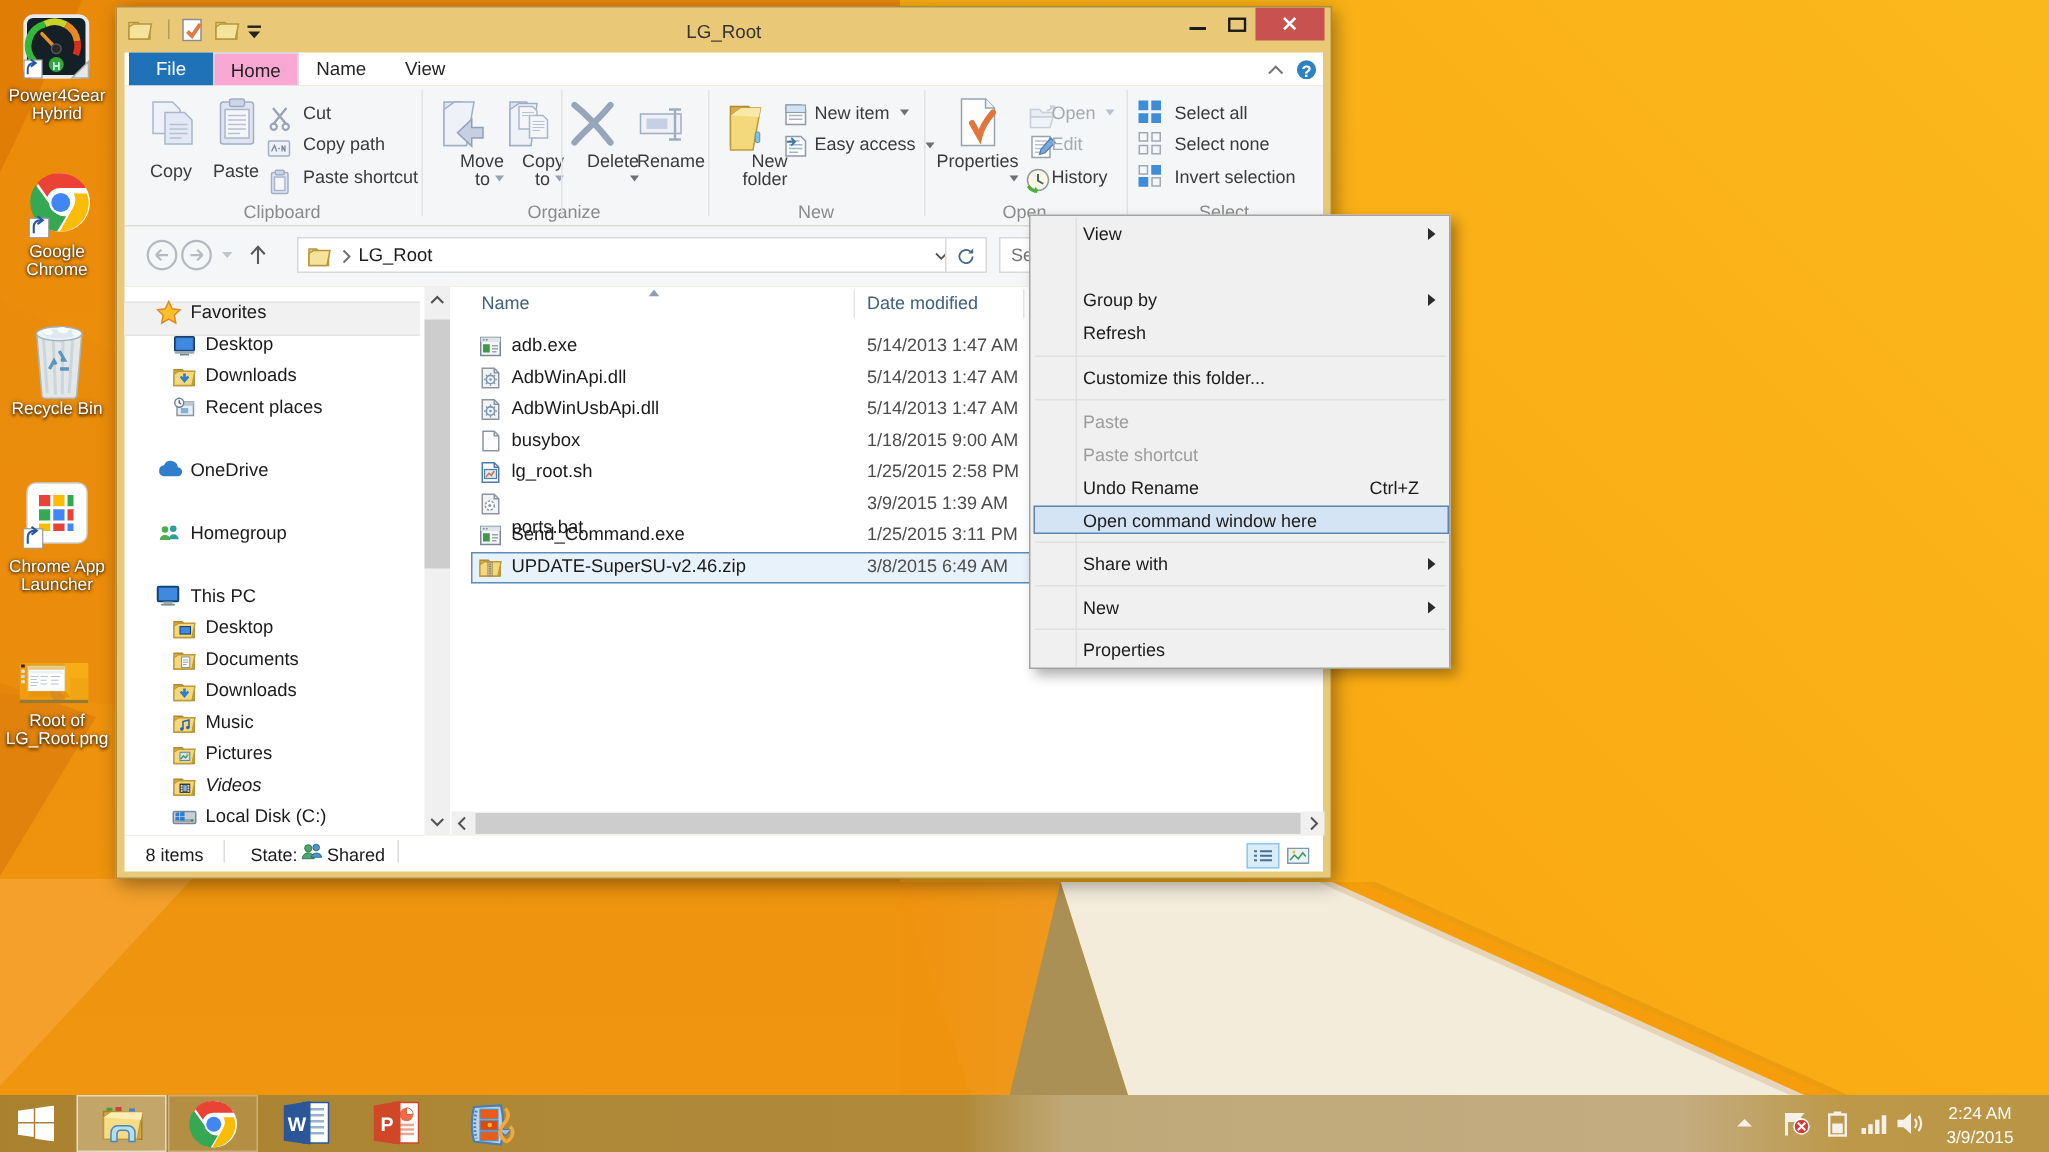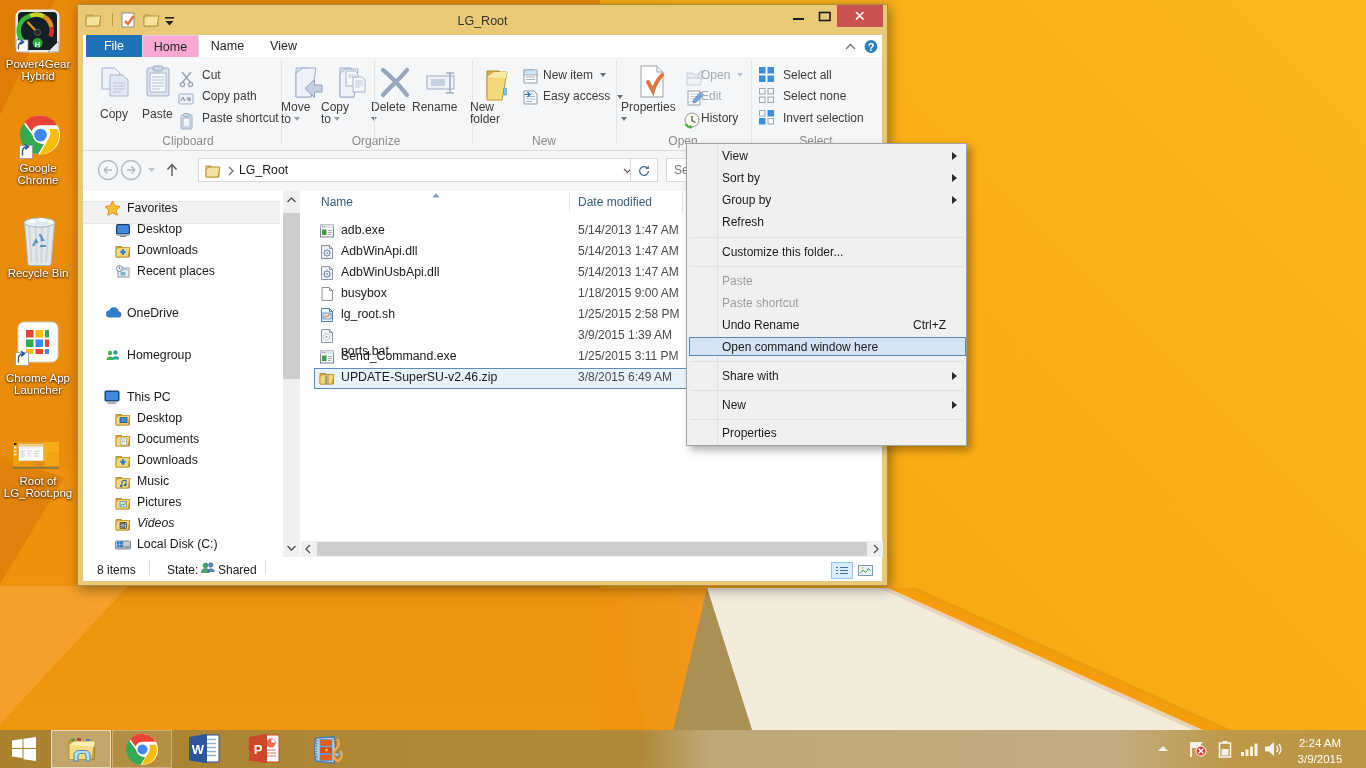--- a/index.html
+++ b/index.html
@@ -7,21 +7,21 @@
   svg{display:block;}
   #wall{position:absolute;left:0;top:0;}
   #win{position:absolute;left:77px;top:4px;width:811px;height:582px;background:#e9c878;border:1px solid #ad8d42;box-shadow:2px 3px 12px rgba(0,0,0,.4);box-sizing:border-box;}
   #title{position:absolute;left:0;top:9px;width:100%;text-align:center;font-size:12.5px;color:#333;}
   #tabrow{position:absolute;left:5px;top:30px;width:799px;height:22px;background:#fff;}
   .tab{position:absolute;top:0;height:22px;line-height:23px;text-align:center;font-size:12.5px;color:#252525;}
   #ribbon{position:absolute;left:5px;top:52px;width:799px;height:94px;background:#f5f6f7;border-bottom:1px solid #dadbdc;box-sizing:border-box;}
   .gsep{position:absolute;top:3px;height:84px;width:1px;background:#e2e3e4;}
   .glabel{position:absolute;top:77px;width:110px;text-align:center;color:#8b8b8b;font-size:12px;}
   .rtxt{position:absolute;color:#3b3b3b;font-size:12px;white-space:nowrap;}
-  .rtxt2{position:absolute;color:#3b3b3b;font-size:12px;text-align:left;line-height:11.5px;white-space:nowrap;}
+  .rtxt2{position:absolute;color:#3b3b3b;font-size:12px;text-align:right;line-height:11.5px;white-space:nowrap;}
   .gray{color:#a5abb2;}
   .dd{display:inline-block;width:0;height:0;border-left:3.5px solid transparent;border-right:3.5px solid transparent;border-top:4px solid #6d7176;vertical-align:middle;}
   #addrrow{position:absolute;left:5px;top:146px;width:799px;height:40px;background:#f5f6f7;}
   #addrbox{position:absolute;left:115px;top:7px;width:437px;height:24px;background:#fff;border:1px solid #d9d9d9;box-sizing:border-box;}
   #searchbox{position:absolute;left:583px;top:7px;width:220px;height:24px;background:#fff;border:1px solid #d9d9d9;box-sizing:border-box;color:#767676;line-height:22px;font-size:12px;}
   #main{position:absolute;left:5px;top:186px;width:799px;height:366px;background:#fff;}
   .navrow{position:absolute;white-space:nowrap;font-size:12.3px;line-height:21px;}
   .navico{position:absolute;}
   #favhl{position:absolute;left:0px;top:10px;width:197px;height:21px;background:#f1f1f1;border-top:1px solid #e5e5e5;border-bottom:1px solid #e5e5e5;}
   .hdr{position:absolute;color:#41607e;font-size:12px;}
@@ -542,24 +542,20 @@
   </div>
 </div>
 
 <div id="cmenu">
   <div id="gutter"></div>
   <div id="mhl"></div>
   <div class="mi" style="top:1px;">
       <span class="txt">View</span>
       <span class="marrow"></span>
     </div>
-  <div class="mi" style="top:23px;">
-      <span class="txt">Sort by</span>
-      <span class="marrow"></span>
-    </div>
   <div class="mi" style="top:45px;">
       <span class="txt">Group by</span>
       <span class="marrow"></span>
     </div>
   <div class="mi" style="top:67px;">
       <span class="txt">Refresh</span>
     </div>
   <div class="msep" style="top:93px;"></div>
   <div class="mi" style="top:97px;">
       <span class="txt">Customize this folder...</span>

